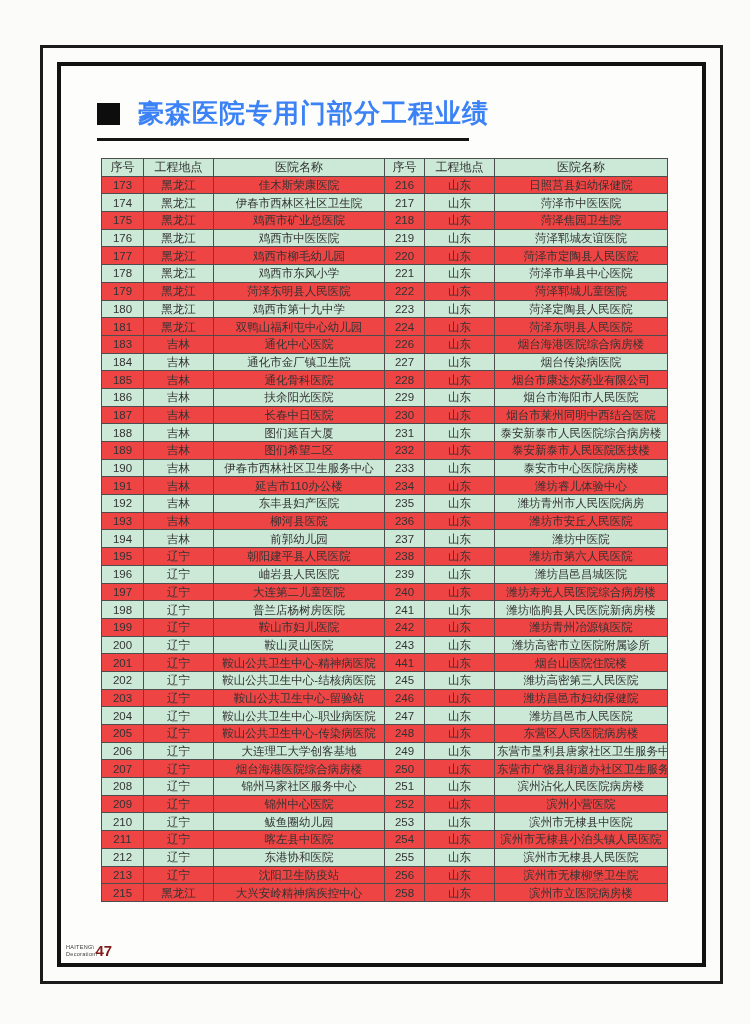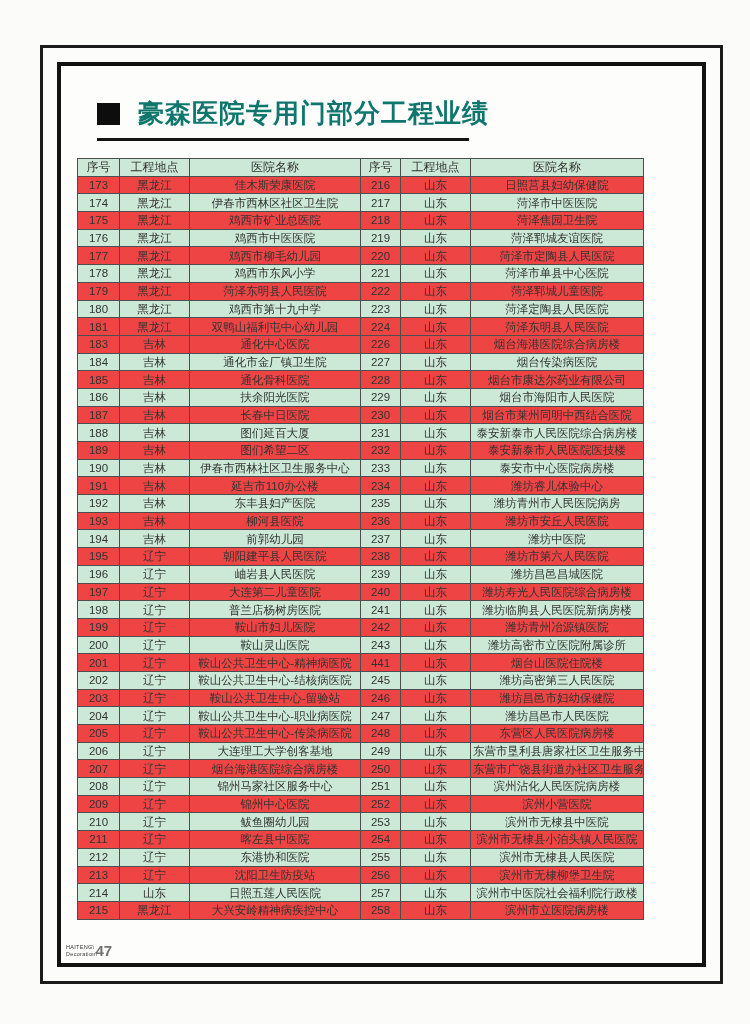--- a/index.html
+++ b/index.html
@@ -42,28 +42,28 @@
   .bullet {
     width: 23px; height: 22px;
     background: #0d0d0d;
     flex: 0 0 auto;
   }
   .title {
     margin-left: 18px;
     font-size: 26px;
     font-weight: bold;
     letter-spacing: 1px;
-    color: #0f766e;
+    color: #3b82f6;
     white-space: nowrap;
   }
 
   table.projects {
     border-collapse: collapse;
     table-layout: fixed;
-    margin: 17px 0 0 16px;
+    margin: 17px 0 0 40px;
     width: 566px;
     font-size: 11.5px;
     color: #333;
   }
   table.projects th, table.projects td {
     border: 1px solid #4d4d4d;
     height: 17.7px;
     line-height: 1.05;
     text-align: center;
     padding: 0 2px;
@@ -91,21 +91,21 @@
     display: flex;
     flex-direction: column;
     font-size: 5.5px;
     color: #3a3a3a;
     line-height: 1.15;
     letter-spacing: 0.3px;
   }
   .pagenum {
     font-size: 15px;
     font-weight: bold;
-    color: #737373;
+    color: #7f1d1d;
     margin-left: -2px;
   }
 </style>
 </head>
 <body>
 
 <div class="page">
   <div class="outer-frame">
     <div class="inner-frame">
 
@@ -447,28 +447,20 @@
               <td>滨州市无棣县人民医院</td>
             </tr>
             <tr class="pale">
               <td>213</td>
               <td>辽宁</td>
               <td>沈阳卫生防疫站</td>
               <td>256</td>
               <td>山东</td>
               <td>滨州市无棣柳堡卫生院</td>
             </tr>
-            <tr class="green">
-              <td>214</td>
-              <td>山东</td>
-              <td>日照五莲人民医院</td>
-              <td>257</td>
-              <td>山东</td>
-              <td>滨州市中医院社会福利院行政楼</td>
-            </tr>
             <tr class="pale">
               <td>215</td>
               <td>黑龙江</td>
               <td>大兴安岭精神病疾控中心</td>
               <td>258</td>
               <td>山东</td>
               <td>滨州市立医院病房楼</td>
             </tr>
           </tbody>
       </table>

